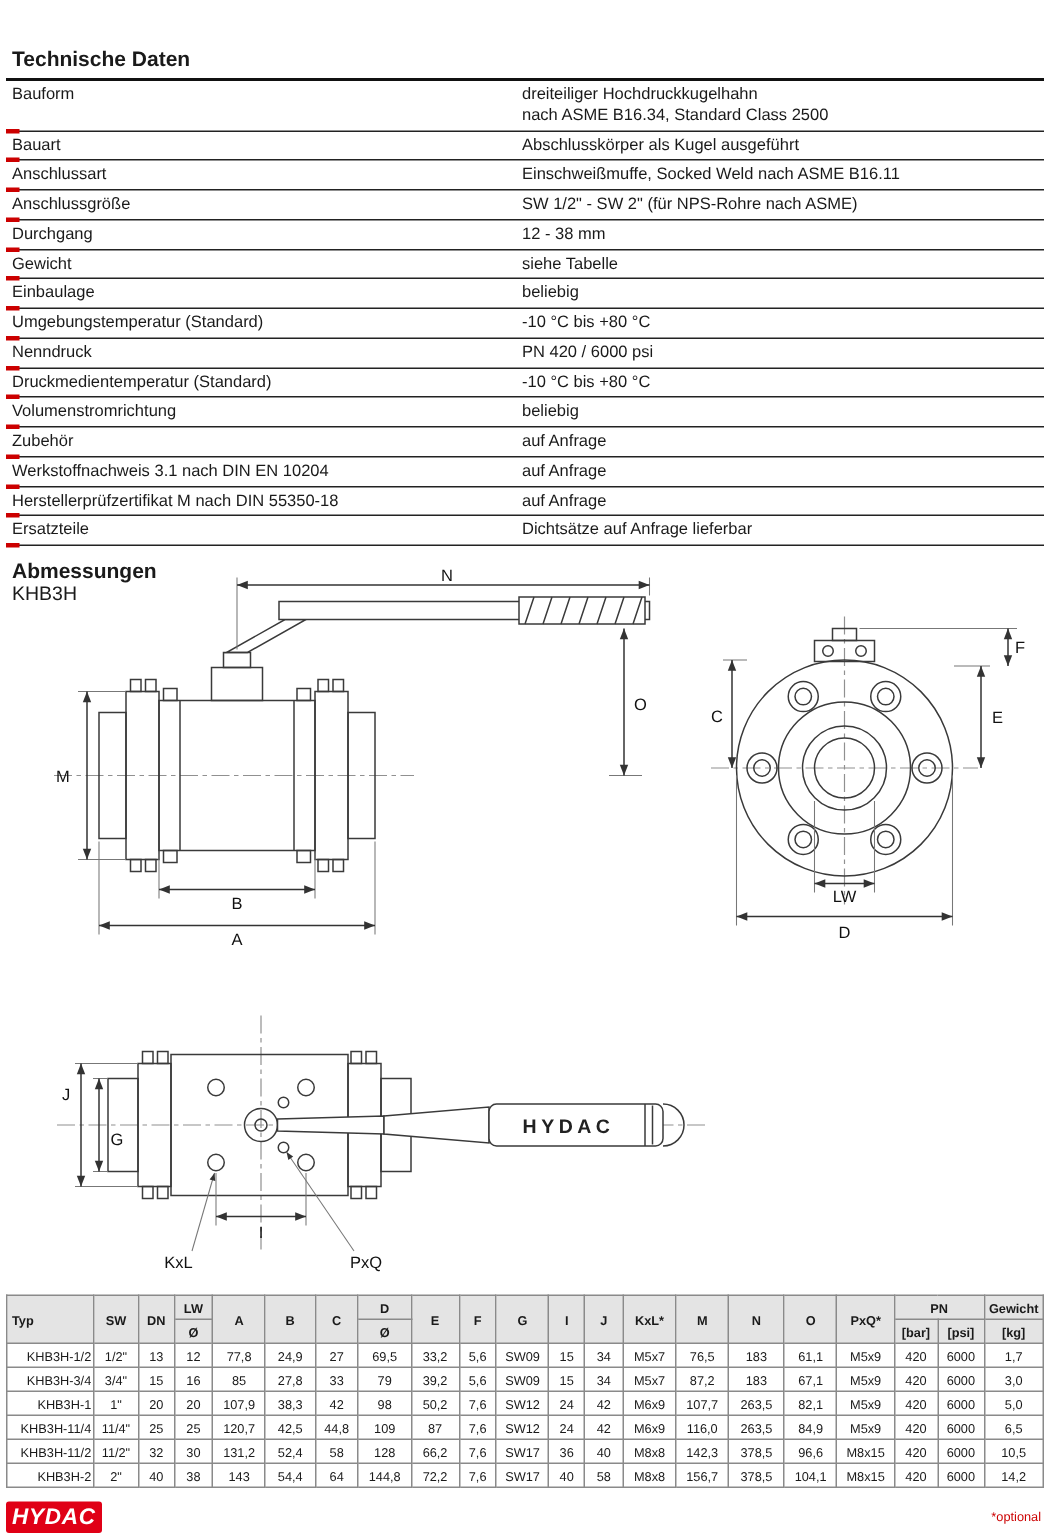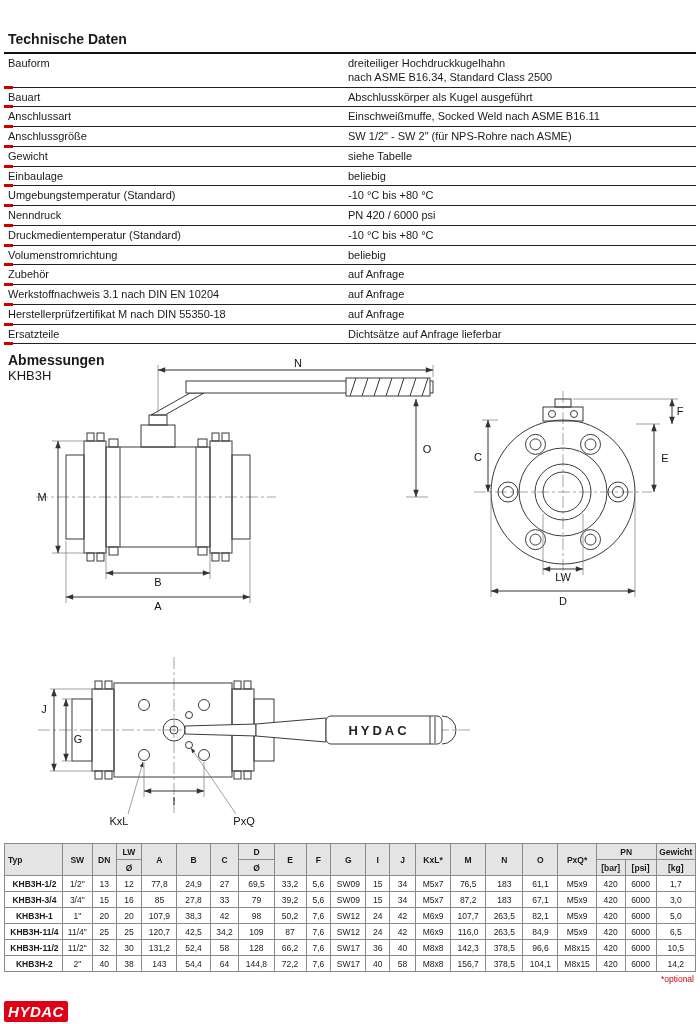--- a/index.html
+++ b/index.html
@@ -27,22 +27,22 @@
   .cl { stroke:#909090; stroke-width:0.8; stroke-dasharray:12 3 3 3; fill:none; }
   .dim { stroke:#333; stroke-width:1; fill:none; }
   .ext { stroke:#777; stroke-width:0.7; fill:none; }
   .dlabel { font-size:11px; fill:#111; text-anchor:middle; }
   .handle-text { font-size:13px; font-weight:bold; letter-spacing:3px; fill:#222; text-anchor:middle; }
 
   
   .dim-table { width:100%; border-collapse:collapse; font-size:8.5px; margin-top:8px; table-layout:fixed; }
   .dim-table th, .dim-table td { border:1px solid #8a8a8a; padding:2.5px 1px; text-align:center; overflow:hidden; }
   .dim-table th { background:#e4e4e4; font-weight:bold; }
-  .dim-table td.typ { text-align:center; font-weight:bold; padding-left:3px; }
-  .footnote { color:#cc0000; font-size:8.5px; text-align:right; padding:2px 2px 0 0; }
+  .dim-table td.typ { text-align:right; font-weight:normal; padding-left:3px; }
+  .footnote { color:#cc0000; font-size:8.5px; text-align:right; padding:2px 2px 0 0;margin-top:12px; }
 
   
   .logo { position:absolute; left:4px; bottom:2px; width:64px; height:21px; background:#e00016; color:#fff; display:flex; align-items:center; justify-content:center; border-radius:2px; }
   .logo span { font-weight:bold; font-style:italic; font-size:15px; letter-spacing:0.5px; }
 </style>
 </head>
 <body>
 
 <div class="page">
 
@@ -64,20 +64,26 @@
       <div class="spec-row">
         <div class="spec-label">Anschlussart</div>
         <div class="spec-value">
           <div>Einschweißmuffe, Socked Weld nach ASME B16.11</div>
         </div>
       </div>
       <div class="spec-row">
         <div class="spec-label">Anschlussgröße</div>
         <div class="spec-value">
           <div>SW 1/2" - SW 2" (für NPS-Rohre nach ASME)</div>
+        </div>
+      </div>
+      <div class="spec-row">
+        <div class="spec-label">Durchgang</div>
+        <div class="spec-value">
+          <div>12 - 38 mm</div>
         </div>
       </div>
       <div class="spec-row">
         <div class="spec-label">Gewicht</div>
         <div class="spec-value">
           <div>siehe Tabelle</div>
         </div>
       </div>
       <div class="spec-row">
         <div class="spec-label">Einbaulage</div>
@@ -440,21 +446,21 @@
           <td>6000</td>
           <td>5,0</td>
         </tr>
         <tr>
           <td class="typ">KHB3H-11/4</td>
           <td>11/4"</td>
           <td>25</td>
           <td>25</td>
           <td>120,7</td>
           <td>42,5</td>
-          <td>34,2</td>
+          <td>44,8</td>
           <td>109</td>
           <td>87</td>
           <td>7,6</td>
           <td>SW12</td>
           <td>24</td>
           <td>42</td>
           <td>M6x9</td>
           <td>116,0</td>
           <td>263,5</td>
           <td>84,9</td>

